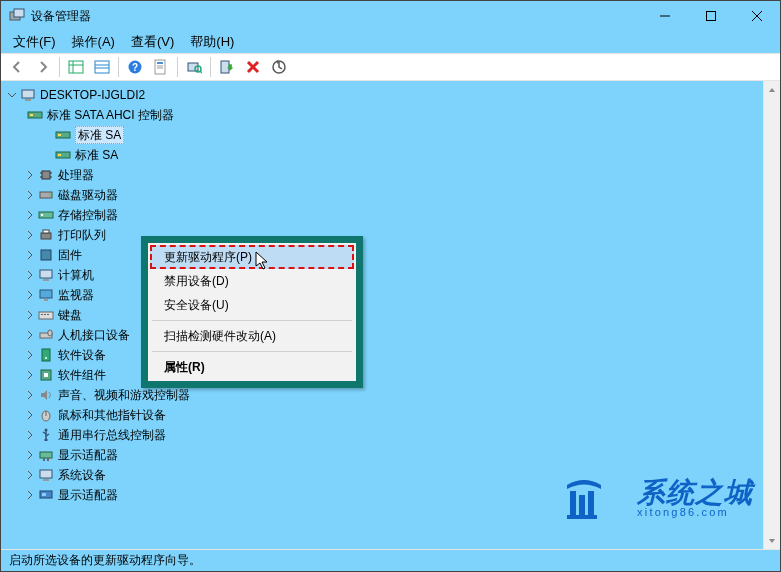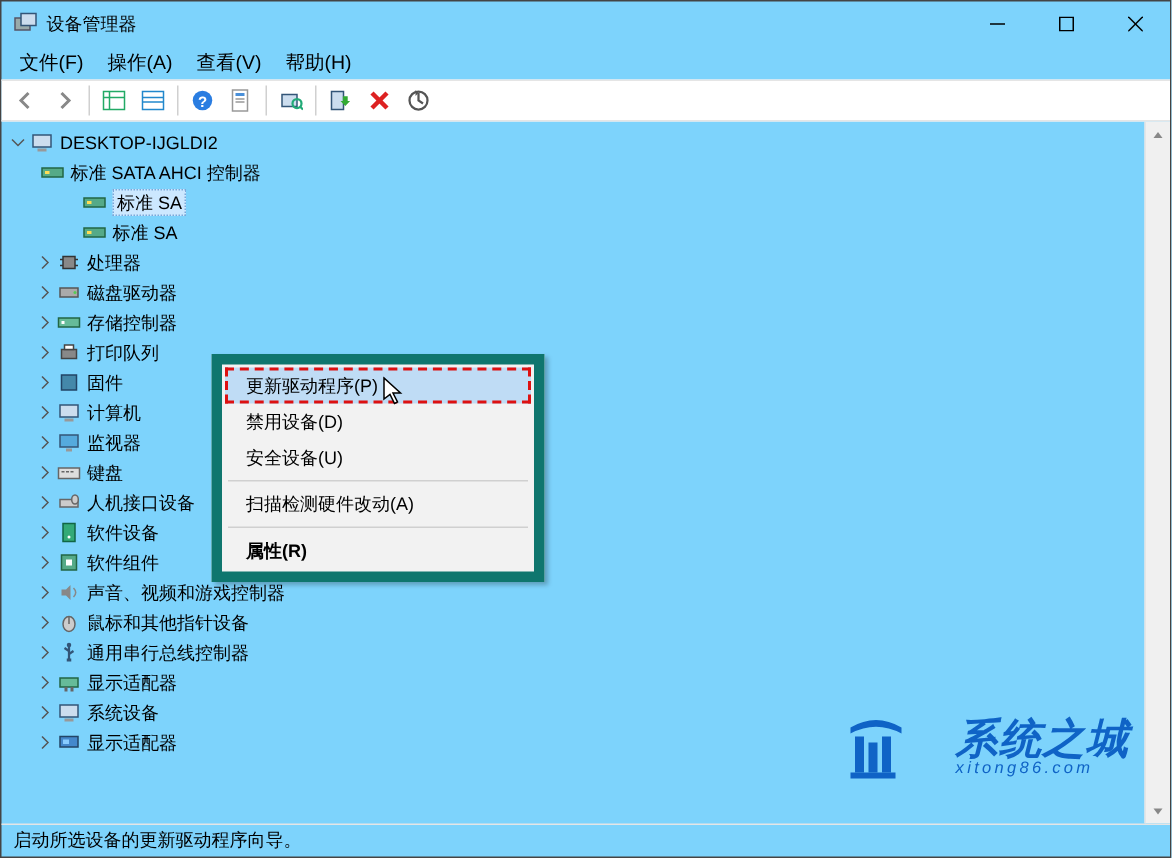--- a/index.html
+++ b/index.html
@@ -26,21 +26,21 @@
 .ctxmenu .mi.hi { background: #bfdcf5; border: 2px dashed #d11; padding: 0 12px; }
 .ctxmenu .sep { height: 1px; background: #d0d0d0; margin: 3px 2px; }
 .cursor { position: absolute; left: 254px; top: 170px; z-index: 60; }
 .scrollbar { width: 17px; background: #f0f0f0; border-left: 1px solid #e5e5e5; display: flex; flex-direction: column; }
 .sb-btn { height: 17px; display: flex; align-items: center; justify-content: center; color: #666; }
 .sb-track { flex: 1; }
 .statusbar { height: 22px; border-top: 1px solid #e5e5e5; display: flex; align-items: center; padding: 0 8px; font-size: 12px; }
 .watermark { position: absolute; right: 10px; bottom: 28px; display: flex; align-items: center; gap: 6px; z-index: 40; color: #1a5fb4; }
 .wm-text { display: flex; flex-direction: column; line-height: 1; }
 .wm-main { font-size: 28px; font-weight: 900; font-style: italic; color: #0f63c6; letter-spacing: 1px; margin-left: 24px; }
-.wm-sub { font-size: 11px; letter-spacing: 2.2px; color: #0f63c6; font-style: italic; }
+.wm-sub { font-size: 11px; letter-spacing: 2.2px; color: #0f63c6; }
 </style>
 </head>
 <body>
 
 <div class="window">
 
   <div class="titlebar">
     <span class="ticon">
       <svg viewBox="0 0 16 16">
           <rect x="1" y="4" width="10" height="8" fill="#9aa" stroke="#556"></rect>

